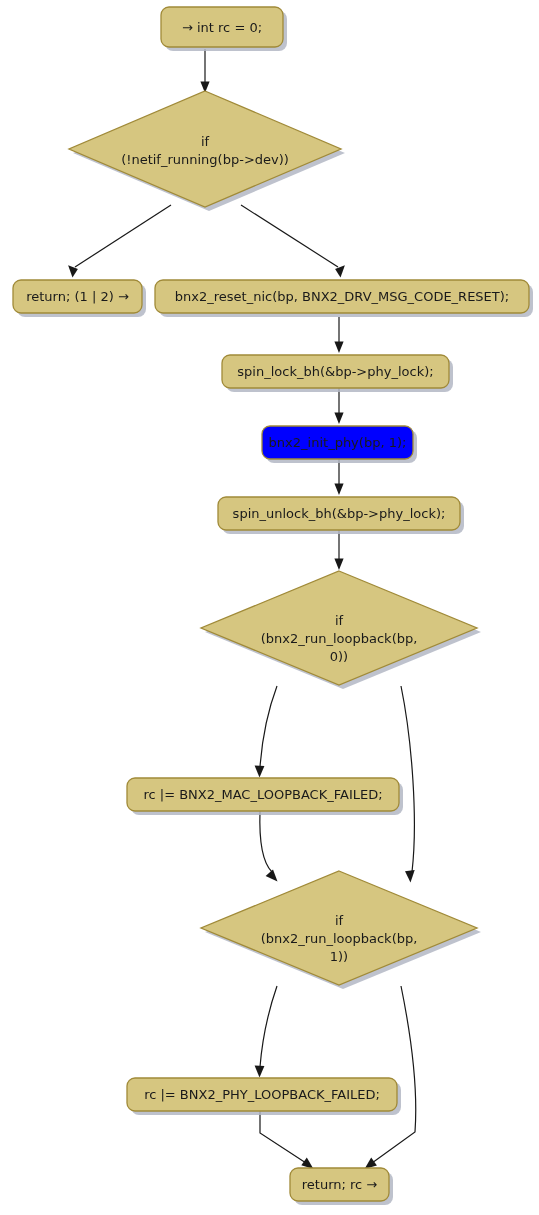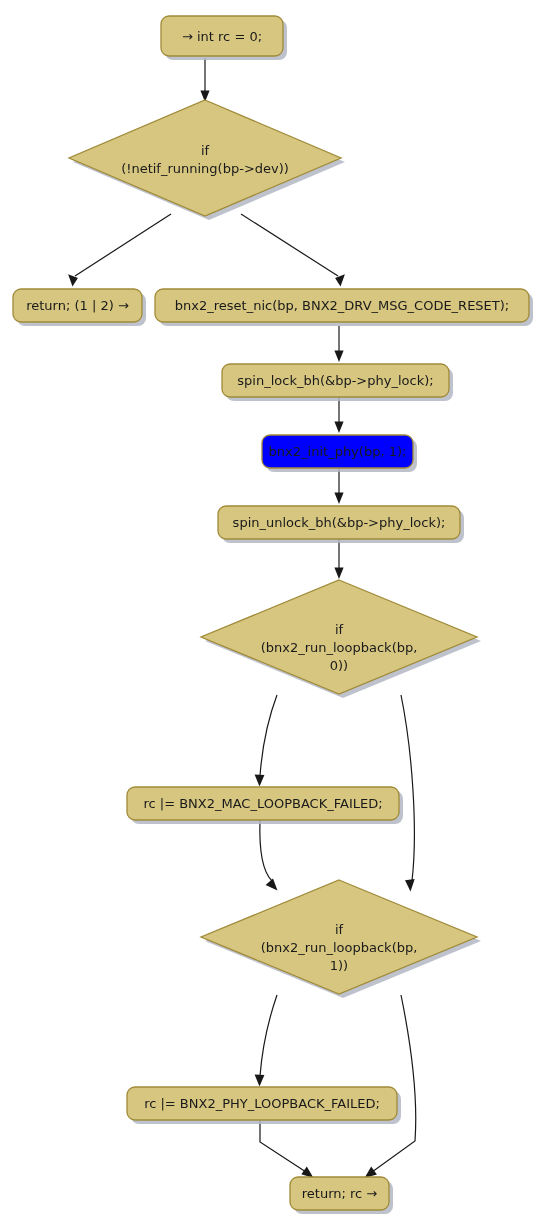--- a/index.html
+++ b/index.html
@@ -10,21 +10,20 @@
   body {
     width: 539px;
     height: 1215px;
     font-family: "DejaVu Sans", sans-serif;
     overflow: hidden;
   }
   #flow-root {
     position: relative;
     width: 539px;
     height: 891px;
-    margin-top: 9px;
   }
   svg#diagram {
     display: block;
     width: 539px;
     height: 1215px;
   }
   .node-shape {
     stroke: #a08a38;
     stroke-width: 1.3;
   }

